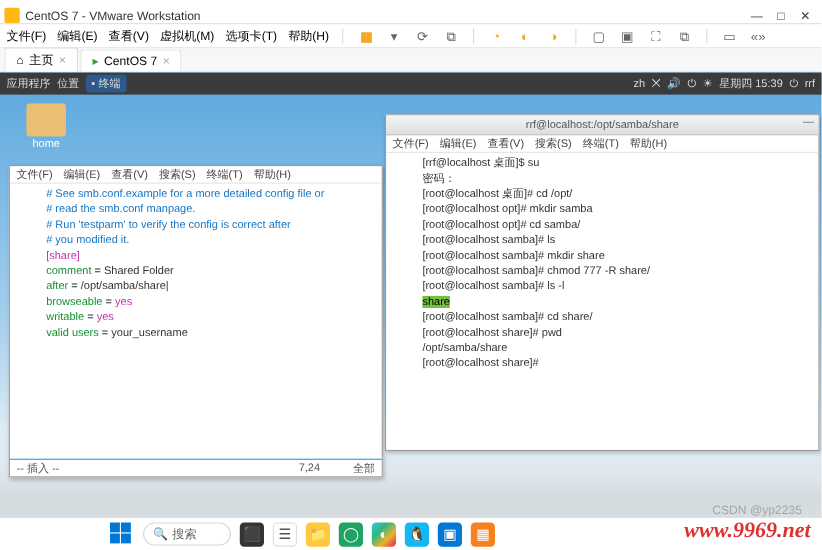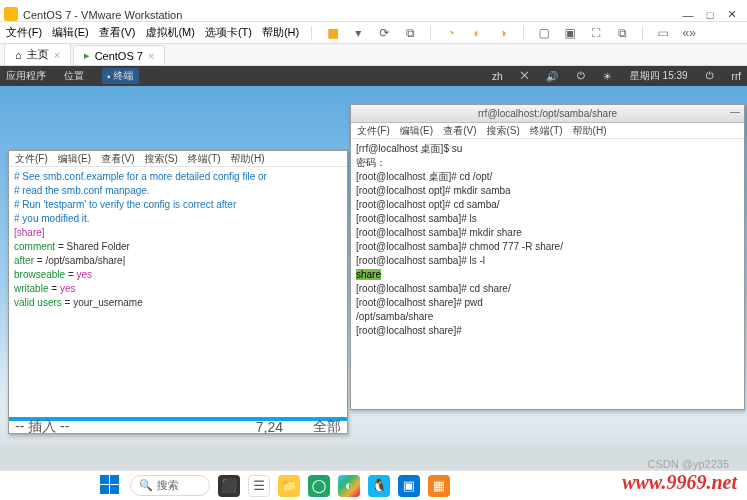--- a/index.html
+++ b/index.html
@@ -10,38 +10,38 @@
 .vmware-title .win-btn{width:22px;text-align:center;color:#444;font-size:11px;}
 .vmware-menu{height:22px;display:flex;align-items:center;padding:0 6px;font-size:11px;gap:10px;border-bottom:1px solid #e0e0e0;}
 .vmware-menu .sep{width:1px;height:14px;background:#ddd;margin:0 2px;}
 .vmware-menu .tb-icon{width:16px;height:16px;display:inline-flex;align-items:center;justify-content:center;color:#666;font-size:12px;}
 .vmware-menu .pause{color:#f5a623;font-weight:bold;letter-spacing:-2px;}
 .vmware-tabs{height:22px;display:flex;align-items:flex-end;padding:0 4px;font-size:11px;gap:2px;background:#f7f7f7;border-bottom:1px solid #dcdcdc;}
 .vmware-tabs .tab{padding:3px 10px;border:1px solid #dcdcdc;border-bottom:none;background:#fff;border-radius:3px 3px 0 0;display:flex;gap:5px;align-items:center;}
 .vmware-tabs .tab .tabx{color:#aaa;}
 .vmware-tabs .home-icon{font-size:11px;}
 .vm-screen{position:absolute;left:0;right:0;top:66px;bottom:30px;background:linear-gradient(#5aa7de 0%,#a3cfee 55%,#dceaf3 80%,#e9f1f6 100%);}
-.gnome-bar{height:20px;background:#3b3b3b;display:flex;align-items:center;font-size:10px;color:#ddd;padding:0 6px;gap:18px;}
+.gnome-bar{height:20px;background:#3b3b3b;display:flex;align-items:center;font-size:10px;color:#ddd;padding:0 6px;gap:6px;}
 .gnome-bar .gbsp{flex:1;}
 .gnome-bar .active-task{background:#2d5a8a;border-radius:3px;padding:1px 5px;display:inline-flex;align-items:center;gap:3px;}
 .desk-icon{position:absolute;left:24px;top:28px;text-align:center;color:#fff;font-size:10px;}
 .desk-icon .folder{width:36px;height:30px;background:#e9c073;border-radius:3px;margin-bottom:2px;}
 .mountains{position:absolute;left:0;right:0;bottom:0;height:60px;background:linear-gradient(transparent,rgba(200,200,200,.2) 40%,rgba(160,160,160,.25) 70%);}
 .term{position:absolute;background:#fff;border:1px solid #9a9a9a;box-shadow:1px 2px 4px rgba(0,0,0,.25);display:flex;flex-direction:column;}
 .term.left{left:8px;top:84px;width:340px;height:284px;}
 .term.right{left:350px;top:38px;width:395px;height:306px;}
 .term-title{height:18px;background:linear-gradient(#f4f4f4,#dedede);border-bottom:1px solid #bcbcbc;display:flex;align-items:center;justify-content:center;font-size:10px;color:#555;position:relative;}
 .term-title .mini{position:absolute;right:4px;top:1px;font-size:10px;color:#666;}
 .term-menu{height:16px;display:flex;align-items:center;gap:10px;padding:0 6px;font-size:10px;color:#444;border-bottom:1px solid #e4e4e4;}
-.term-body{flex:1;padding:3px 5px;font-family:"Consolas","Courier New",monospace;font-size:10px;line-height:13px;color:#333;overflow:hidden;white-space:pre;}
+.term-body{flex:1;padding:3px 5px;font-family:"Consolas","Courier New",monospace;font-size:10px;line-height:13px;color:#333;overflow:hidden;white-space:pre;margin-left:28px;}
 .c-comment{color:#1776c3;}
 .c-sect{color:#c430a8;}
 .c-k{color:#178f31;}
 .hl{background:#74c040;color:#000;}
-.term-status{height:16px;border-top:4px solid #0ea5e9;display:flex;align-items:center;font-size:14px;color:#555;padding:0 6px;}
+.term-status{height:16px;border-top:1px solid #0ea5e9;display:flex;align-items:center;font-size:10px;color:#555;padding:0 6px;}
 .term-status .stsp{flex:1;}
 .taskbar{position:absolute;left:0;right:0;bottom:0;height:30px;background:rgba(255,255,255,.85);backdrop-filter:blur(2px);display:flex;align-items:center;padding:0 100px;gap:8px;border-top:1px solid #e3e3e3;}
 .taskbar .start{width:22px;height:22px;display:grid;grid-template-columns:9px 9px;grid-template-rows:9px 9px;gap:1px;}
 .taskbar .start span{background:#0078d7;}
 .taskbar .search{display:flex;align-items:center;gap:4px;background:#fff;border:1px solid #d8d8d8;border-radius:12px;padding:2px 8px;font-size:11px;color:#666;min-width:80px;}
 .taskbar .tbi{width:22px;height:22px;border-radius:4px;display:inline-flex;align-items:center;justify-content:center;font-size:13px;color:#fff;}
 .watermark{position:absolute;right:10px;bottom:6px;font:italic bold 20px Georgia,serif;color:rgba(220,25,25,.9);text-shadow:0 0 1px #fff;}
 .csdn{position:absolute;right:18px;bottom:30px;font-size:11px;color:rgba(120,120,120,.55);}
 </style>
 </head>
@@ -107,20 +107,24 @@
     <span>zh</span>
     <span>⨉</span>
     <span>🔊</span>
     <span>⏻</span>
     <span>☀</span>
     <span>星期四 15:39</span>
     <span>⏻</span>
     <span>rrf</span>
   </div>
 
+  <div class="desk-icon">
+    <div class="folder"></div>
+    <span>home</span>
+  </div>
 
   <div class="mountains"></div>
 
   <div class="term left">
     <div class="term-menu">
       <span>文件(F)</span>
       <span>编辑(E)</span>
       <span>查看(V)</span>
       <span>搜索(S)</span>
       <span>终端(T)</span>

